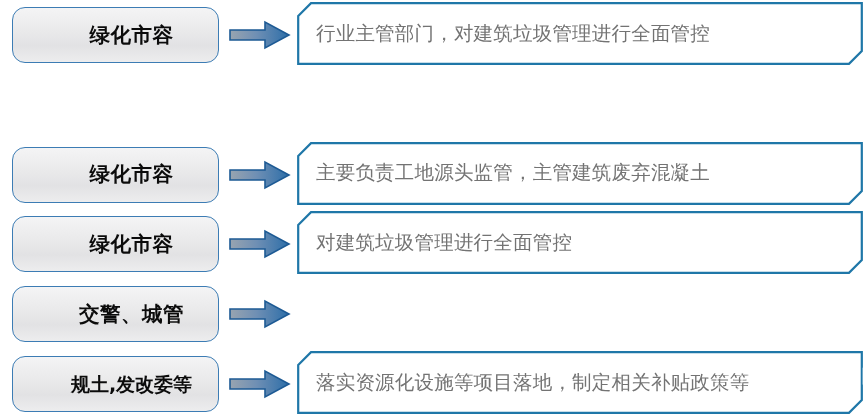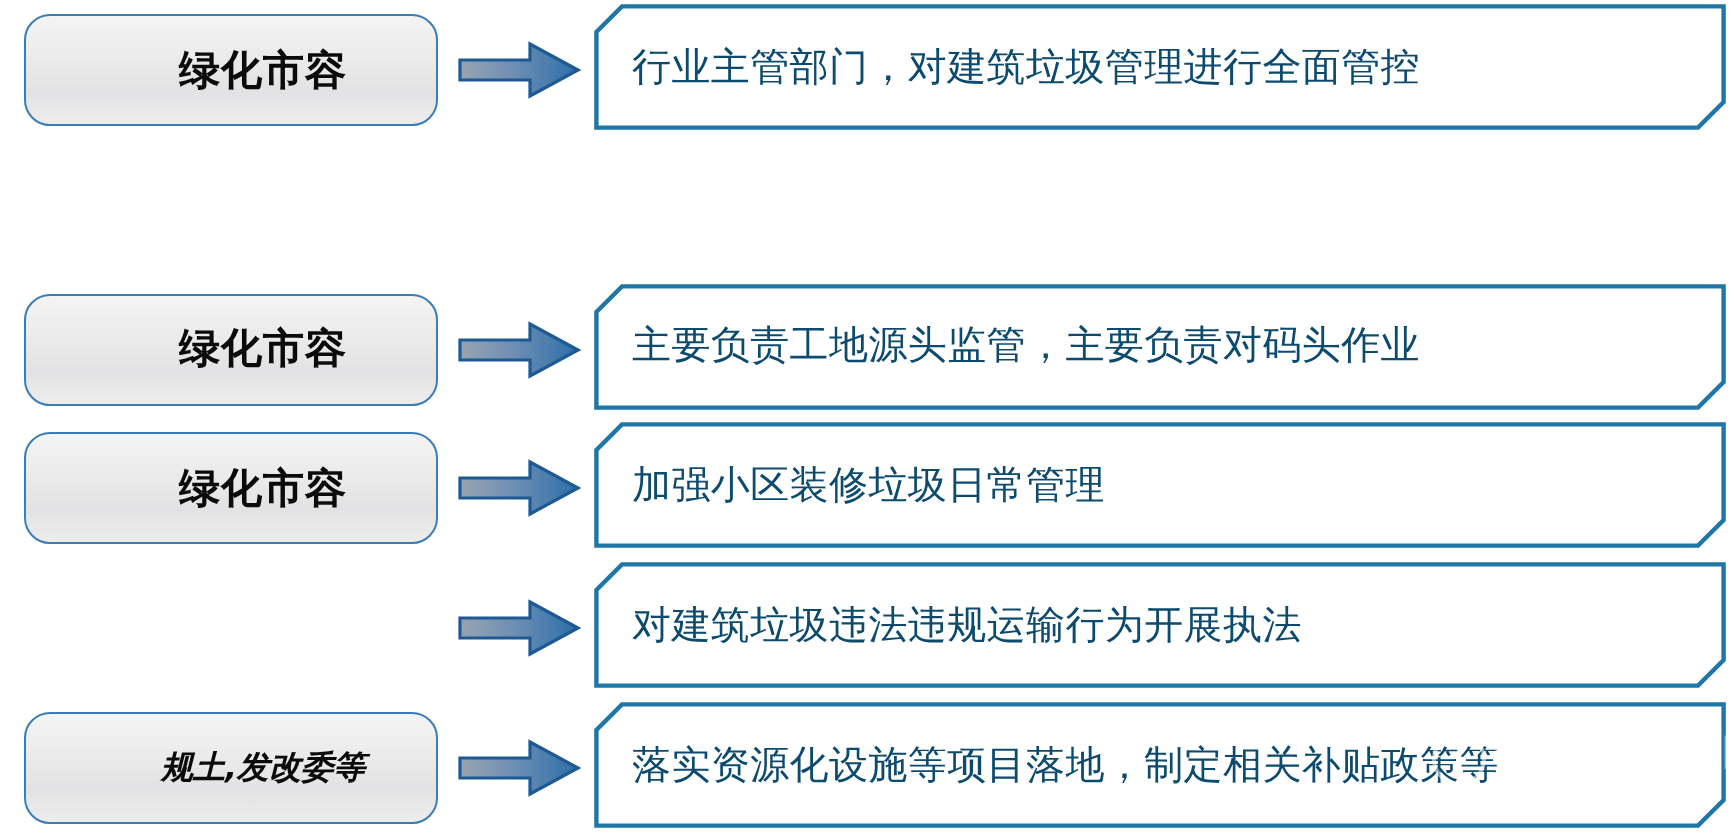--- a/index.html
+++ b/index.html
@@ -53,23 +53,22 @@
   .dept-label {
     font-family: "DejaVu Sans", "Liberation Sans", sans-serif;
     font-size: 20.5px;
     font-weight: 700;
     color: #0b0b0b;
     letter-spacing: 0.5px;
     line-height: 1;
     white-space: nowrap;
   }
   .row-6 .dept-label {
-    font-size: 16px;
+    font-size: 19px;
     letter-spacing: 0px;
-    font-style: italic;
   }
 
   
   .arrow {
     position: absolute;
     left: 229px;
     top: 20px;
     width: 62px;
     height: 30px;
   }
@@ -93,21 +92,21 @@
     position: absolute;
     left: 19px;
     top: 0;
     right: 6px;
     height: 63px;
     display: flex;
     align-items: center;
     font-family: "DejaVu Sans", "Liberation Sans", sans-serif;
     font-size: 19.5px;
     font-weight: 400;
-    color: #0c4a6e;
+    color: #737373;
     letter-spacing: 0.2px;
     line-height: 1.1;
     white-space: nowrap;
   }
 
   
   #watermark {
     position: absolute;
     left: 700px;
     top: 356px;
@@ -182,52 +181,49 @@
     </div>
     <div class="arrow">
       <svg viewBox="0 0 62 30" width="62" height="30" xmlns="http://www.w3.org/2000/svg">
         <path d="M1,10 L36,10 L36,2 L60,15 L36,28 L36,20 L1,20 Z" fill="url(#agrad1)" stroke="#1d5a94" stroke-width="1.6" stroke-linejoin="miter"></path>
       </svg>
     </div>
     <div class="desc-box">
       <svg viewBox="0 0 566 63" preserveAspectRatio="none" xmlns="http://www.w3.org/2000/svg">
         <path d="M1.2,14 L14,1.2 L550,1.2 L564.8,1.2 L564.8,49 L552,61.8 L16,61.8 L1.2,61.8 Z" fill="#ffffff" stroke="#1f77a8" stroke-width="2.2" stroke-linejoin="miter"></path>
       </svg>
-      <div class="desc-text">主要负责工地源头监管，主要负责对码头作业</div>
+      <div class="desc-text">主要负责工地源头监管，主管建筑废弃混凝土</div>
     </div>
   </div>
 
   <div class="row row-4" style="top:209.4px;">
     <div class="dept-box">
       <span class="dept-label">绿化市容</span>
     </div>
     <div class="arrow">
       <svg viewBox="0 0 62 30" width="62" height="30" xmlns="http://www.w3.org/2000/svg">
         <path d="M1,10 L36,10 L36,2 L60,15 L36,28 L36,20 L1,20 Z" fill="url(#agrad1)" stroke="#1d5a94" stroke-width="1.6" stroke-linejoin="miter"></path>
       </svg>
     </div>
     <div class="desc-box">
       <svg viewBox="0 0 566 63" preserveAspectRatio="none" xmlns="http://www.w3.org/2000/svg">
         <path d="M1.2,14 L14,1.2 L550,1.2 L564.8,1.2 L564.8,49 L552,61.8 L16,61.8 L1.2,61.8 Z" fill="#ffffff" stroke="#1f77a8" stroke-width="2.2" stroke-linejoin="miter"></path>
       </svg>
-      <div class="desc-text">加强小区装修垃圾日常管理</div>
+      <div class="desc-text">对建筑垃圾管理进行全面管控</div>
     </div>
   </div>
 
   <div class="row row-5" style="top:279.2px;">
-    <div class="arrow">
-      <svg viewBox="0 0 62 30" width="62" height="30" xmlns="http://www.w3.org/2000/svg">
-        <path d="M1,10 L36,10 L36,2 L60,15 L36,28 L36,20 L1,20 Z" fill="url(#agrad1)" stroke="#1d5a94" stroke-width="1.6" stroke-linejoin="miter"></path>
-      </svg>
-    </div>
-    <div class="desc-box">
-      <svg viewBox="0 0 566 63" preserveAspectRatio="none" xmlns="http://www.w3.org/2000/svg">
-        <path d="M1.2,14 L14,1.2 L550,1.2 L564.8,1.2 L564.8,49 L552,61.8 L16,61.8 L1.2,61.8 Z" fill="#ffffff" stroke="#1f77a8" stroke-width="2.2" stroke-linejoin="miter"></path>
-      </svg>
-      <div class="desc-text">对建筑垃圾违法违规运输行为开展执法</div>
+    <div class="dept-box">
+      <span class="dept-label">交警、城管</span>
+    </div>
+    <div class="arrow">
+      <svg viewBox="0 0 62 30" width="62" height="30" xmlns="http://www.w3.org/2000/svg">
+        <path d="M1,10 L36,10 L36,2 L60,15 L36,28 L36,20 L1,20 Z" fill="url(#agrad1)" stroke="#1d5a94" stroke-width="1.6" stroke-linejoin="miter"></path>
+      </svg>
     </div>
   </div>
 
   <div class="row row-6" style="top:349px;">
     <div class="dept-box">
       <span class="dept-label">规土,发改委等</span>
     </div>
     <div class="arrow">
       <svg viewBox="0 0 62 30" width="62" height="30" xmlns="http://www.w3.org/2000/svg">
         <path d="M1,10 L36,10 L36,2 L60,15 L36,28 L36,20 L1,20 Z" fill="url(#agrad1)" stroke="#1d5a94" stroke-width="1.6" stroke-linejoin="miter"></path>

